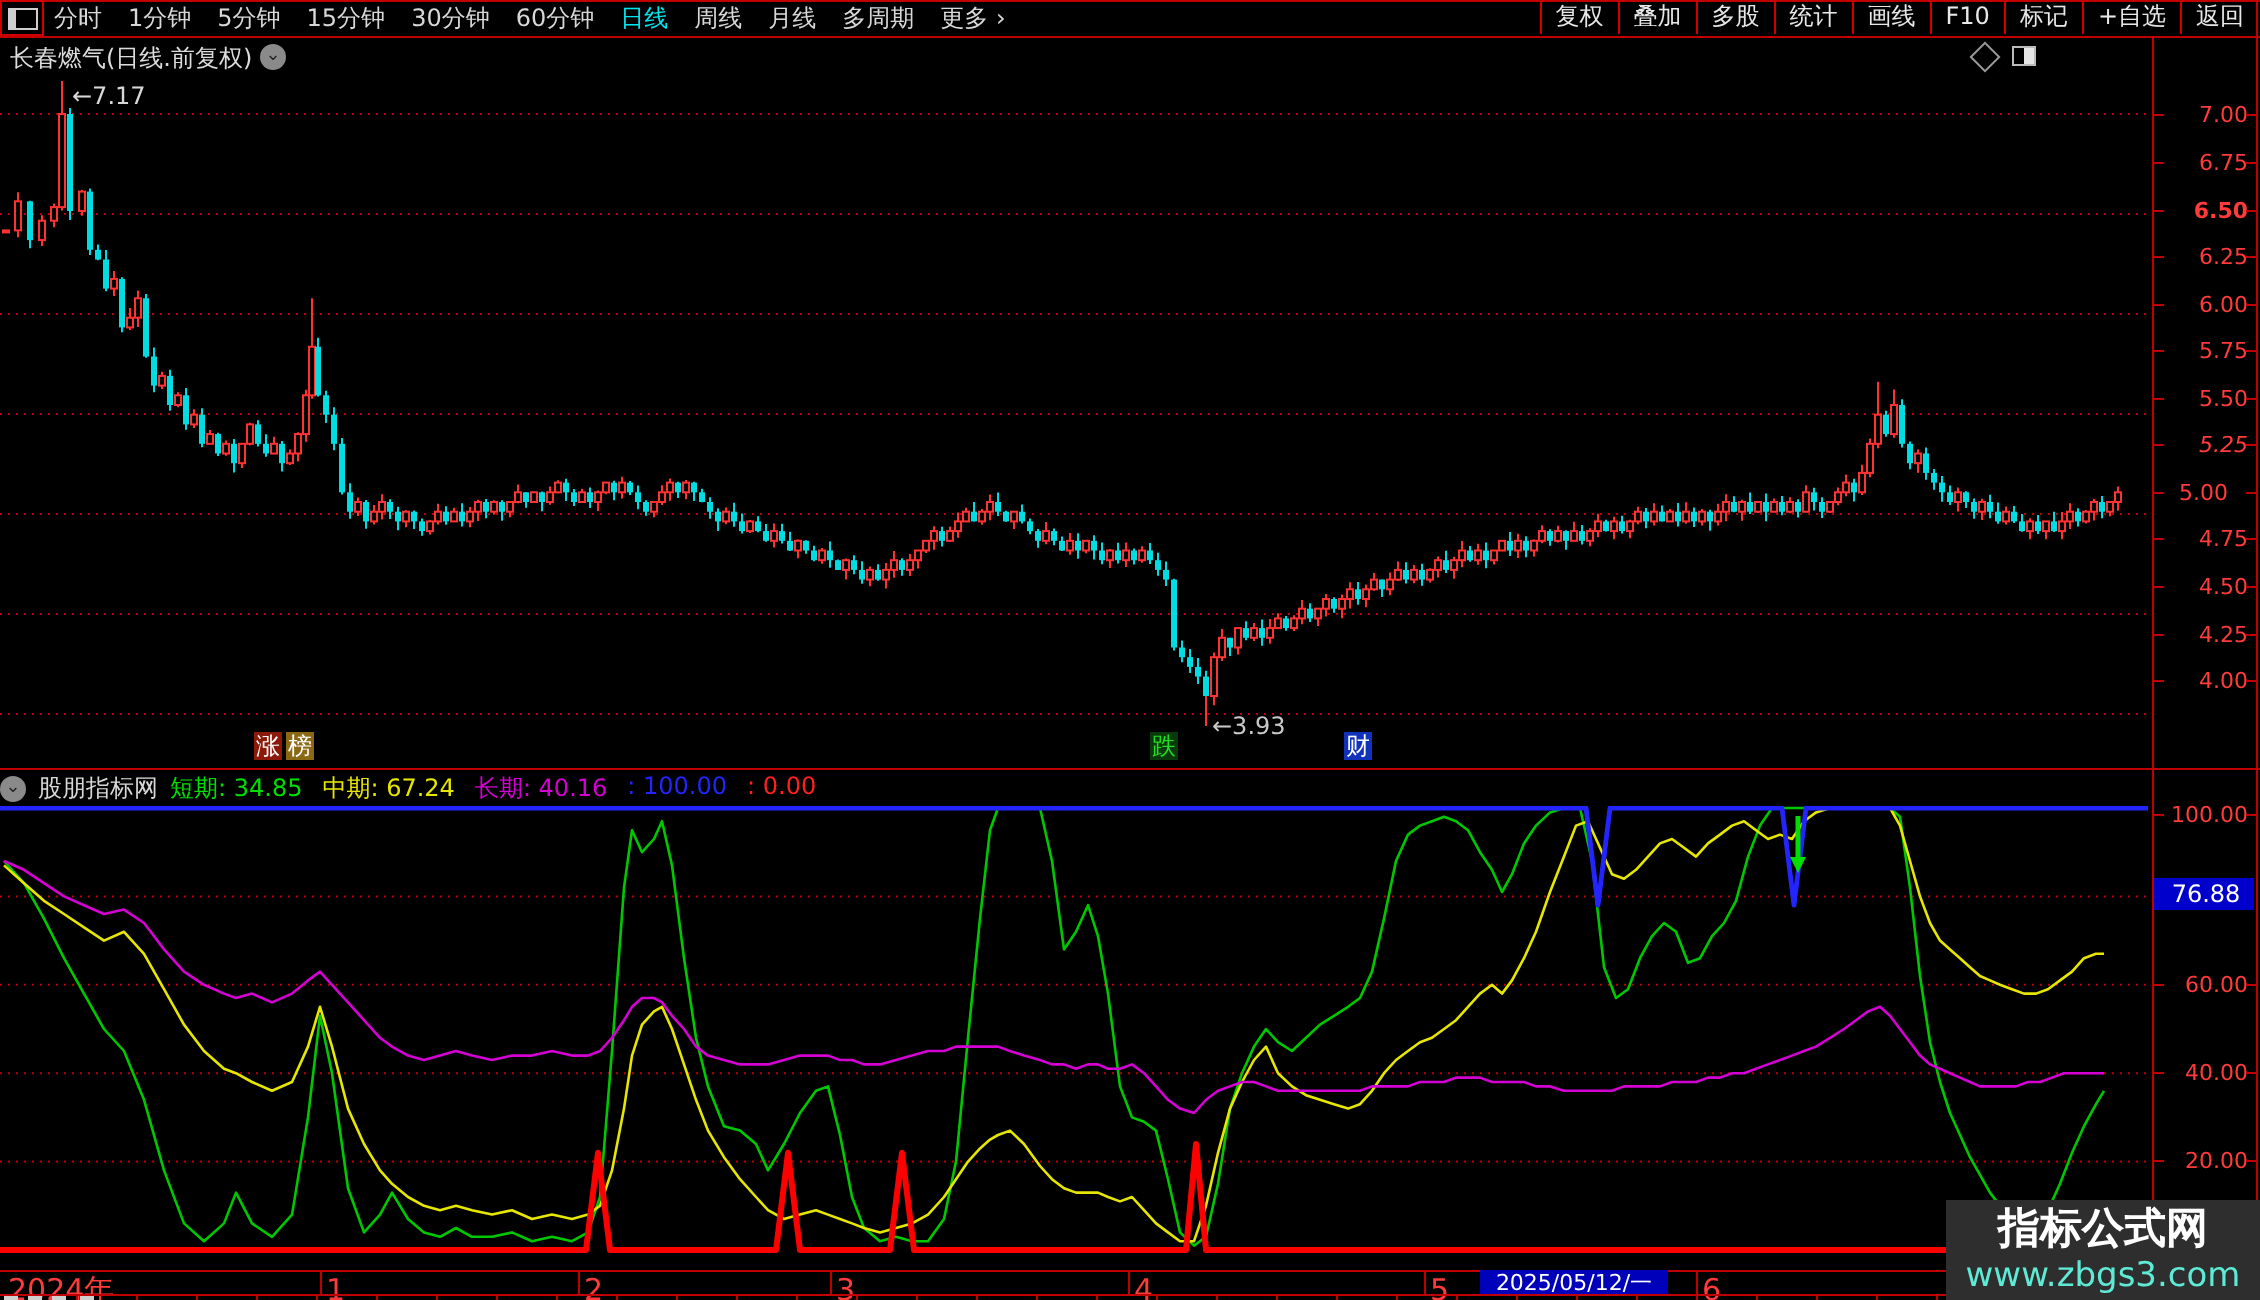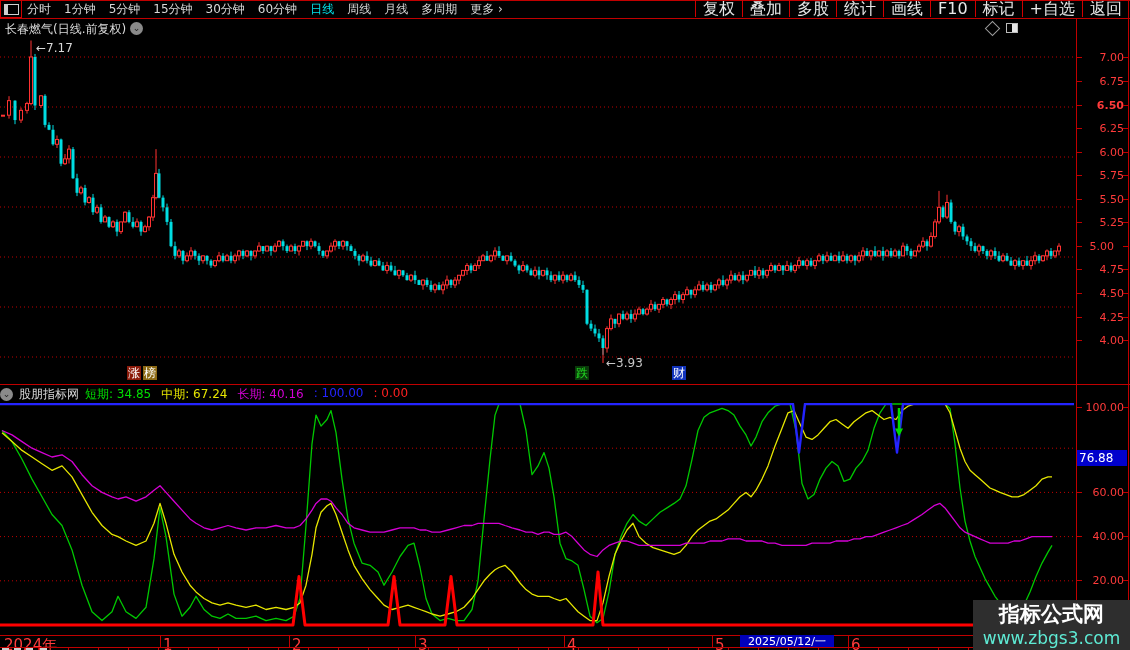--- a/index.html
+++ b/index.html
@@ -9,21 +9,21 @@
   .redline{position:absolute;background:#c00000;}
   
   #toolbar{left:0;top:0;width:1130px;height:18px;}
   #win-icon{left:0;top:0;width:22px;height:18px;border:1px solid #d00000;box-sizing:border-box;
             display:flex;align-items:center;justify-content:center;}
   #win-icon .glyph{width:10px;height:9px;border:1px solid #cfcfcf;border-left-width:4px;}
   #tb-left{left:27px;top:1px;height:16px;display:flex;gap:13px;align-items:center;}
   .tb-item{color:#d8d8d8;font-size:12px;line-height:16px;white-space:nowrap;cursor:default;}
   .tb-item.active{color:#00e5ee;}
   #tb-right{right:1px;top:0px;height:17px;display:flex;align-items:stretch;}
-  .tb-btn{color:#e8e8e8;font-size:16px;line-height:17px;padding:0 7px;border-left:1px solid #d00000;white-space:nowrap;}
+  .tb-btn{color:#e8e8e8;font-size:12px;line-height:17px;padding:0 7px;border-left:1px solid #d00000;white-space:nowrap;}
   
   #title-row{left:0;top:19px;width:1076px;height:19px;}
   #chart-title{left:5px;top:2px;color:#dcdcdc;font-size:12px;}
   .circ-icon{width:13px;height:13px;border-radius:50%;background:#8a8a8a;color:#222;
              font-size:9px;line-height:13px;text-align:center;display:inline-block;}
   #title-icon{left:130px;top:3px;}
   #diamond-icon{right:78px;top:4px;width:9px;height:9px;border:1px solid #9a9a9a;transform:rotate(45deg);}
   #split-icon{right:58px;top:4px;width:12px;height:10px;border:1px solid #bbb;box-sizing:border-box;}
   #split-icon::after{content:"";position:absolute;right:0;top:0;width:5px;height:8px;background:#e6e6e6;}
   
@@ -659,21 +659,21 @@
       <polyline points="0,404.0 793,404.0 799,452.6 805,404.0 891,404.0 897,452.6 903,404.0 1074,404.0" fill="none" stroke="#2424ff" stroke-width="2.4" stroke-linejoin="round"></polyline>
       <polyline points="0,625.0 293,625.0 299,576.4 305,625.0 388,625.0 394,576.4 400,625.0 445,625.0 451,576.4 457,625.0 593,625.0 598,572.0 603,625.0 1074,625.0" fill="none" stroke="#ff0000" stroke-width="3" stroke-linejoin="round"></polyline>
       <line x1="899" y1="408" x2="899" y2="430.52" stroke="#00dd00" stroke-width="2.5"></line>
       <path d="M 895 428.52 L 903 428.52 L 899 436.52 Z" fill="#00dd00"></path>
     </svg>
 
   <div class="redline" style="left:1076px;top:19px;width:1px;height:629px;"></div>
   <div class="redline" style="left:1128px;top:0;width:1px;height:650px;"></div>
   <div id="price-axis"></div>
   <div id="ind-axis"></div>
-  <div id="val-badge" style="top: 450px;">76.88</div>
+  <div id="val-badge" style="top: 439px; text-align: center;">76.88</div>
 
   <div class="redline" style="left:0;top:635px;width:1130px;height:1px;"></div>
   <div class="abs" id="date-axis" style="left:0;top:636px;width:1076px;height:12px;">
       <div class="month-tick" style="left: 160px; top: 0px; height: 12px;"></div>
       <div class="month-tick" style="left: 289px; top: 0px; height: 12px;"></div>
       <div class="month-tick" style="left: 415px; top: 0px; height: 12px;"></div>
       <div class="month-tick" style="left: 564px; top: 0px; height: 12px;"></div>
       <div class="month-tick" style="left: 712px; top: 0px; height: 12px;"></div>
       <div class="month-tick" style="left: 848px; top: 0px; height: 12px;"></div>
       <div class="date-label" style="left: 4px; top: 0px;">2024年</div>
@@ -747,21 +747,21 @@
     <div style="position: absolute; left: 1123px; top: 128px; width: 5px; height: 1px; background: rgb(192, 0, 0);"></div>
     <div class="ax-label" style="left: 1078px; top: 146px;">6.00</div>
     <div style="position: absolute; left: 1077px; top: 152px; width: 5px; height: 1px; background: rgb(192, 0, 0);"></div>
     <div style="position: absolute; left: 1123px; top: 152px; width: 5px; height: 1px; background: rgb(192, 0, 0);"></div>
     <div class="ax-label" style="left: 1078px; top: 169px;">5.75</div>
     <div style="position: absolute; left: 1077px; top: 175px; width: 5px; height: 1px; background: rgb(192, 0, 0);"></div>
     <div style="position: absolute; left: 1123px; top: 175px; width: 5px; height: 1px; background: rgb(192, 0, 0);"></div>
     <div class="ax-label" style="left: 1078px; top: 193px;">5.50</div>
     <div style="position: absolute; left: 1077px; top: 199px; width: 5px; height: 1px; background: rgb(192, 0, 0);"></div>
     <div style="position: absolute; left: 1123px; top: 199px; width: 5px; height: 1px; background: rgb(192, 0, 0);"></div>
-    <div class="ax-label" style="left: 1078px; top: 216px;">5.25</div>
+    <div class="ax-label" style="left: 1078px; top: 216px; font-style: italic;">5.25</div>
     <div style="position: absolute; left: 1077px; top: 222px; width: 5px; height: 1px; background: rgb(192, 0, 0);"></div>
     <div style="position: absolute; left: 1123px; top: 222px; width: 5px; height: 1px; background: rgb(192, 0, 0);"></div>
     <div class="ax-label" style="left: 1024px; top: 240px; margin-left: 44px;">5.00</div>
     <div style="position: absolute; left: 1077px; top: 246px; width: 5px; height: 1px; background: rgb(192, 0, 0);"></div>
     <div style="position: absolute; left: 1123px; top: 246px; width: 5px; height: 1px; background: rgb(192, 0, 0);"></div>
     <div class="ax-label" style="left: 1078px; top: 263px;">4.75</div>
     <div style="position: absolute; left: 1077px; top: 269px; width: 5px; height: 1px; background: rgb(192, 0, 0);"></div>
     <div style="position: absolute; left: 1123px; top: 269px; width: 5px; height: 1px; background: rgb(192, 0, 0);"></div>
     <div class="ax-label" style="left: 1078px; top: 287px;">4.50</div>
     <div style="position: absolute; left: 1077px; top: 293px; width: 5px; height: 1px; background: rgb(192, 0, 0);"></div>

